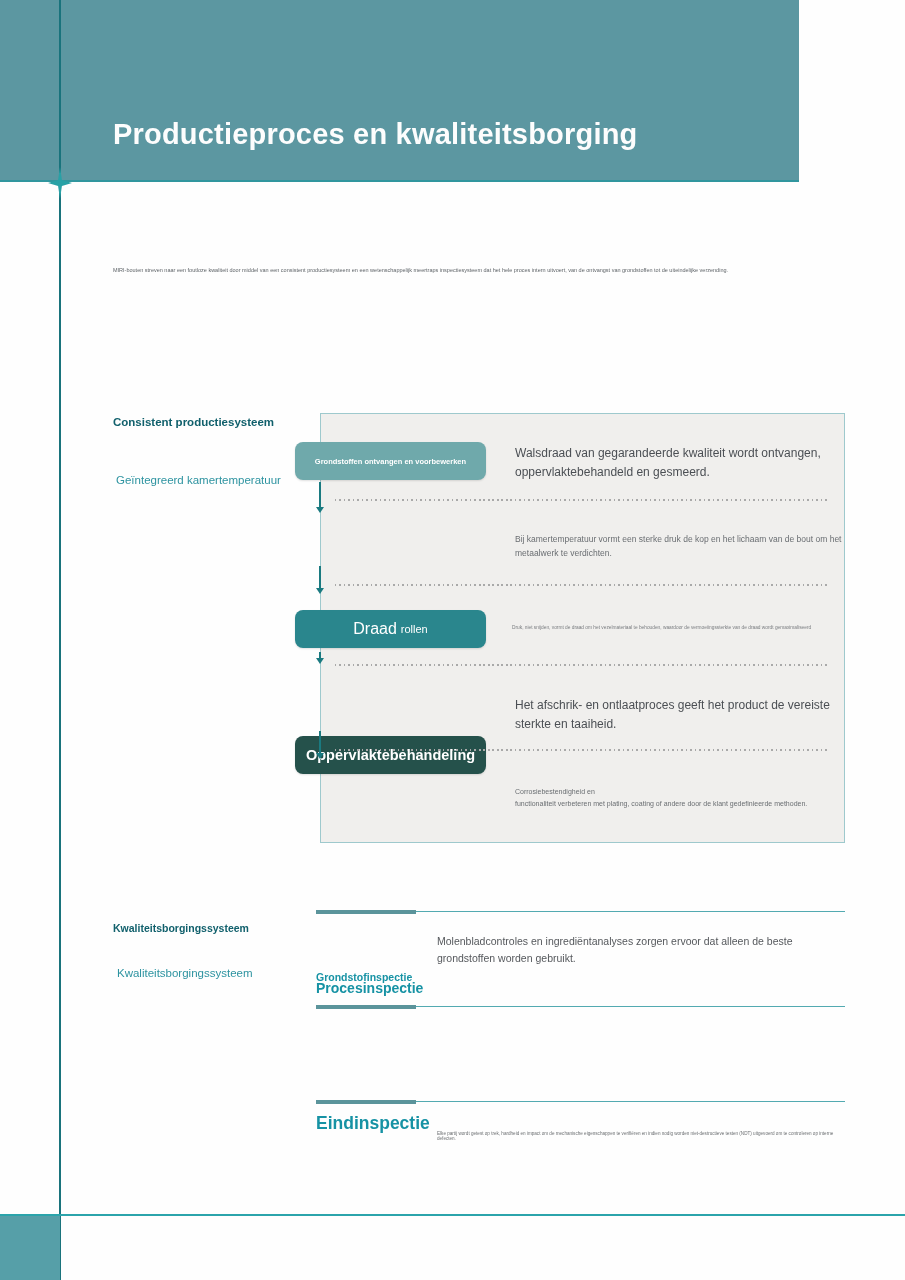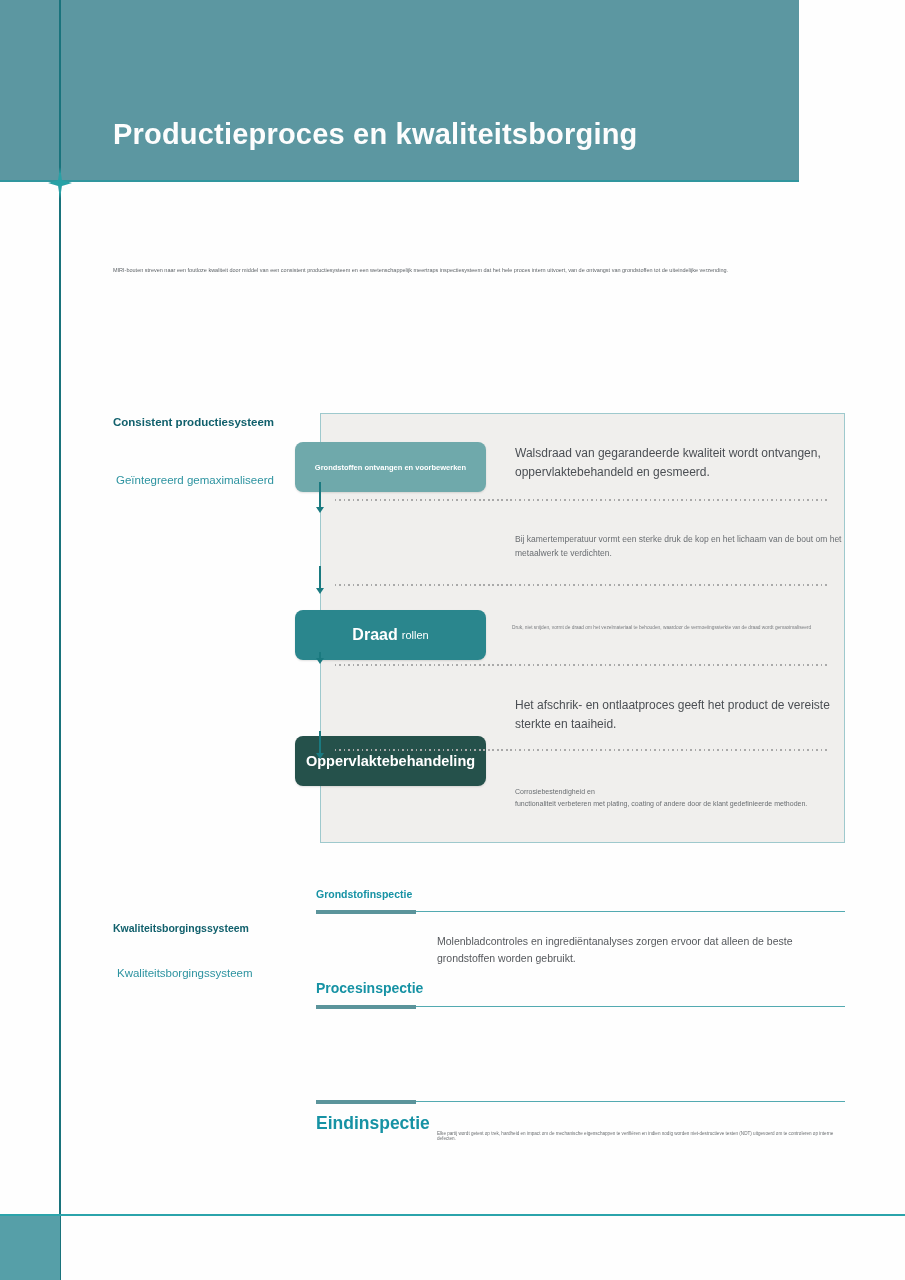--- a/index.html
+++ b/index.html
@@ -65,32 +65,32 @@
   .qa-side-sub     { left: 117px; top: 967px; font-size: 11.5px; }
 
   
   .flow-panel {
     position: absolute; left: 320px; top: 413px;
     width: 525px; height: 430px;
     background: #f0efed;
     border: 1px solid #9ec9cd;
   }
   .step-box {
-    position: absolute; left: 295px; width: 191px; height: 50px;
+    position: absolute; left: 295px; width: 191px; height: 38px;
     border-radius: 8px;
     display: flex; align-items: center; justify-content: center;
     color: #ffffff; text-align: center;
     box-shadow: 0 1px 2px rgba(0,0,0,0.12);
   }
   .step-1 { top: 442px; background: #6fa9ab; font-size: 7.5px; font-weight: 700; }
   .step-2 { top: 527px; background: #4b99a0; font-size: 15px;  font-weight: 700; }
   .step-3 { top: 610px; background: #2a868d; }
   .step-4 { top: 691px; background: #206e67; font-size: 11px;  font-weight: 700; }
   .step-5 { top: 736px; background: #25514b; font-size: 14.5px; font-weight: 700; }
-  .step-3 .lbl-primary  { font-size: 16px; font-weight: 700; }
+  .step-3 .lbl-primary  { font-size: 16px; font-weight: 400; }
   .step-3 .lbl-secondary { font-size: 11px; font-weight: 400; margin-left: 4px; }
 
   .step-desc {
     position: absolute; color: #4b4f54; white-space: pre-line;
   }
   .desc-1 { left: 515px; top: 444px; width: 330px; font-size: 12px; line-height: 1.6; }
   .desc-2 { left: 515px; top: 532px; width: 335px; font-size: 8.5px; line-height: 1.7; color: #6a6e72; }
   .desc-3 { left: 512px; top: 625px; width: 325px; font-size: 4.8px; color: #7a7d80; }
   .desc-4 { left: 515px; top: 696px; width: 345px; font-size: 12px; line-height: 1.6; }
   .desc-5 { left: 515px; top: 786px; width: 340px; font-size: 7px;  line-height: 1.7; color: #6a6e72; }
@@ -119,21 +119,21 @@
   .qa-row-divider { position: absolute; left: 316px; width: 529px; height: 4px; }
   .qa-row-divider .thin {
     position: absolute; left: 0; top: 1px; width: 529px; height: 1px; background: #53aab1;
   }
   .qa-row-divider .thick {
     position: absolute; left: 0; top: 0; width: 100px; height: 4px; background: #5b949b;
   }
   .div-1 { top: 910px; } .div-2 { top: 1005px; } .div-3 { top: 1100px; }
 
   .qa-label { position: absolute; left: 316px; font-weight: 700; color: #1692a4; }
-  .qa-label-1 { top: 888px; font-size: 10.5px; }
+  .qa-label-1 { top: 971px; font-size: 10.5px; }
   .qa-label-2 { top: 980px; font-size: 14px; }
   .qa-label-3 { top: 1113px; font-size: 17.5px; }
 
   .qa-desc { position: absolute; left: 437px; color: #55585c; white-space: pre-line; }
   .qa-desc-1 { top: 933px;  width: 395px; font-size: 10.5px; line-height: 1.6; }
   .qa-desc-2 { top: 1030px; width: 405px; font-size: 8px;   line-height: 1.7; color: #606468; }
   .qa-desc-3 { top: 1131px; width: 400px; font-size: 4.6px; color: #6d7073; }
 </style>
 </head>
 <body>
@@ -145,21 +145,21 @@
   </div>
 
   <div class="v-accent"></div>
   <div class="sparkle"></div>
   <div class="bottom-line"></div>
   <div class="bottom-corner"></div>
 
   <div class="intro-text">MIRI-bouten streven naar een foutloze kwaliteit door middel van een consistent productiesysteem en een wetenschappelijk meertraps inspectiesysteem dat het hele proces intern uitvoert, van de ontvangst van grondstoffen tot de uiteindelijke verzending.</div>
 
   <div class="side-title prod-side-title">Consistent productiesysteem</div>
-  <div class="side-sub prod-side-sub">Geïntegreerd gemaximaliseerd</div>
+  <div class="side-sub prod-side-sub">Geïntegreerd kamertemperatuur</div>
 
   <div class="flow-panel"></div>
 
   <div class="step-box step-1">
     <span>Grondstoffen ontvangen en voorbewerken</span>
   </div>
   <div class="step-box step-3">
     <span class="lbl-primary">Draad</span>
     <span class="lbl-secondary">rollen</span>
   </div>

